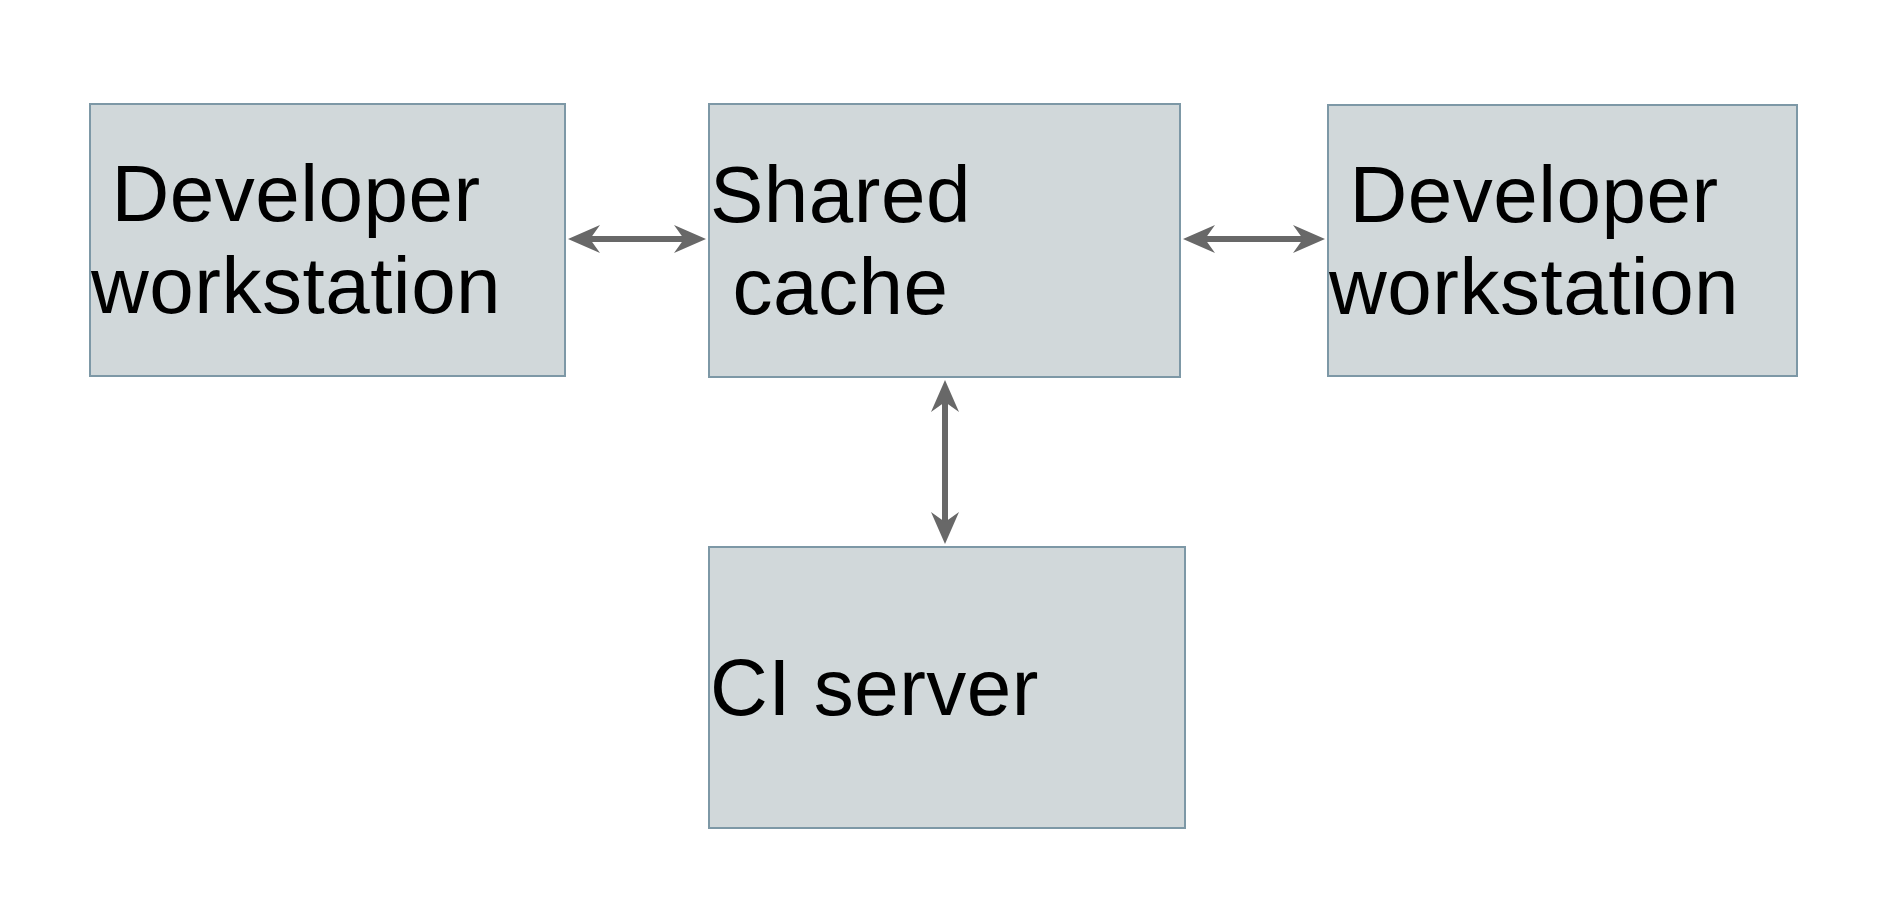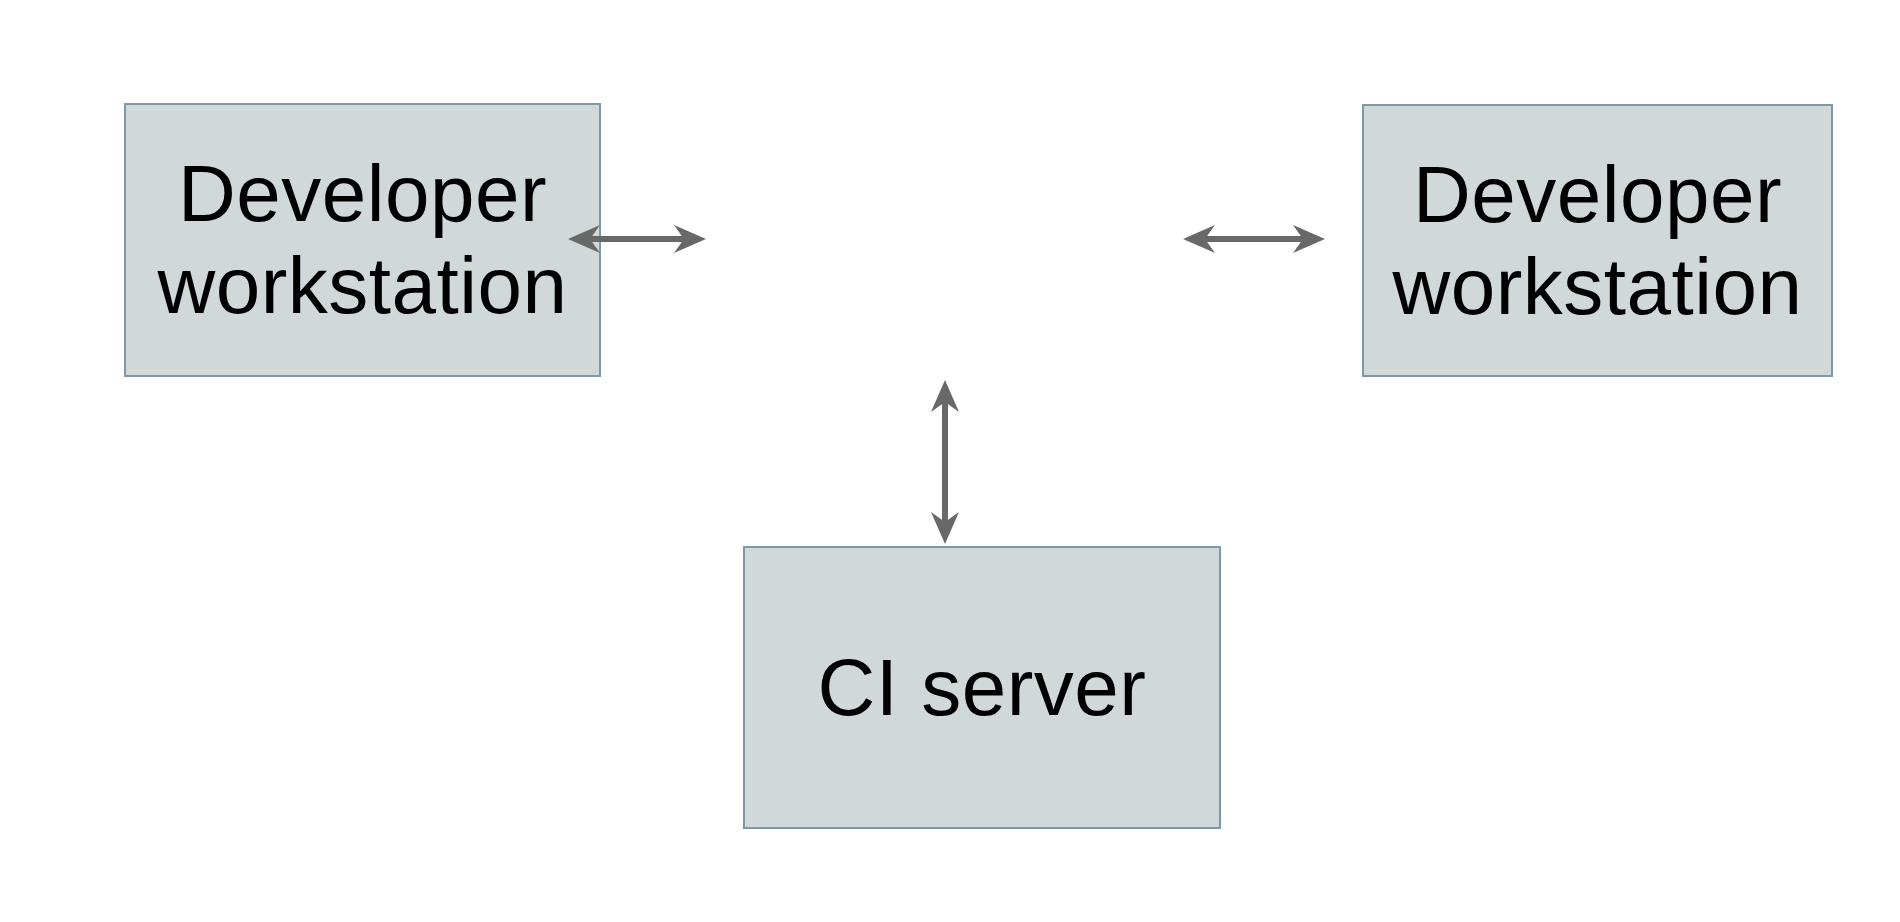--- a/index.html
+++ b/index.html
@@ -23,22 +23,20 @@
     width: 1900px;
     height: 922px;
     background: var(--background);
   }
   .node {
     position: absolute;
     background: var(--node-fill);
     border: 2px solid var(--node-border);
     display: flex;
     align-items: center;
-    justify-content: center;
-    margin-left: 35px;
   }
   .node-label {
     white-space: pre-line;
     text-align: center;
     color: var(--text-color);
     font-size: 80px;
     line-height: 92px;
     letter-spacing: 0.5px;
   }
   .node-dev-left  { left: 89px;   top: 103px; width: 477px; height: 274px; }
@@ -65,20 +63,24 @@
 </head>
 <body>
 
 <div class="canvas">
 
   <div class="node node-dev-left">
     <span class="node-label">Developer
 workstation</span>
   </div>
 
+  <div class="node node-cache">
+    <span class="node-label">Shared
+cache</span>
+  </div>
 
   <div class="node node-dev-right">
     <span class="node-label">Developer
 workstation</span>
   </div>
 
   <div class="node node-ci">
     <span class="node-label">CI server</span>
   </div>
 

